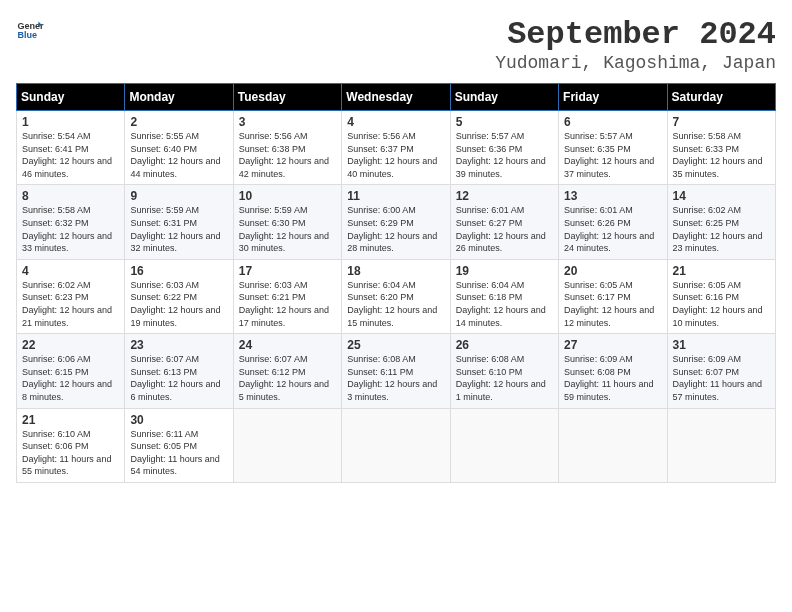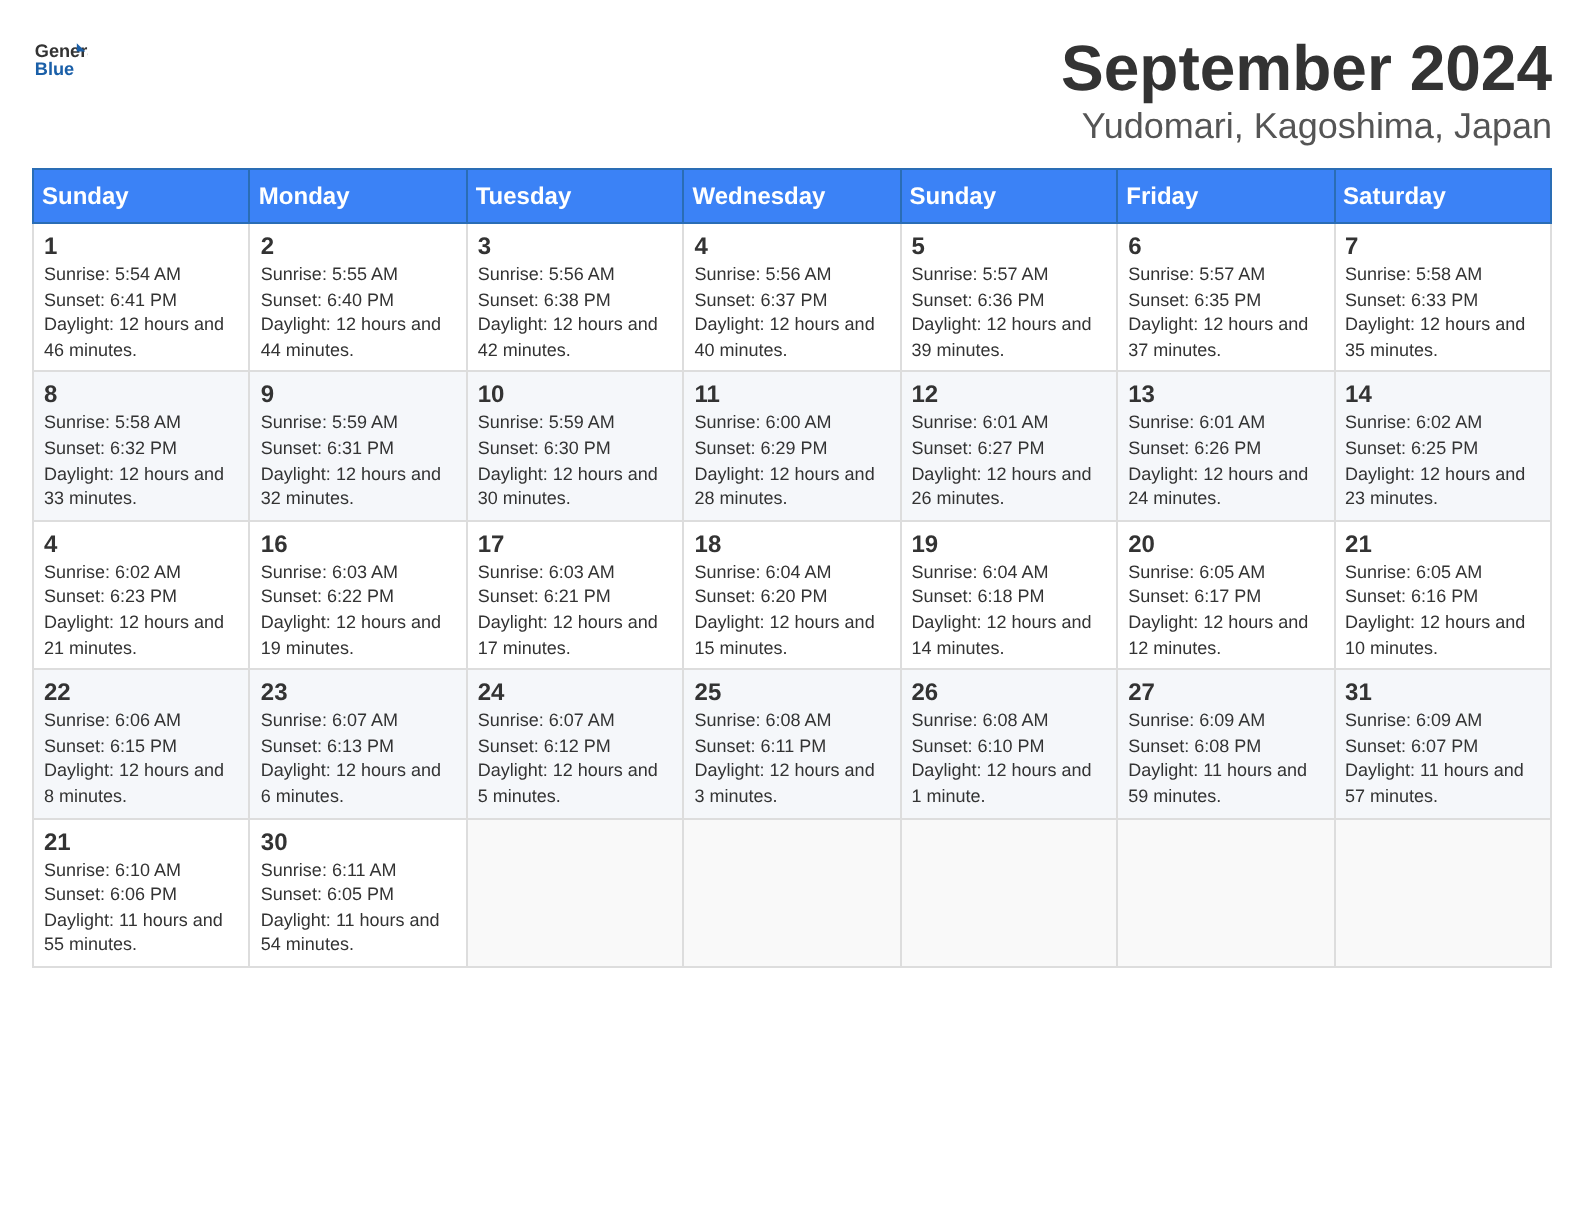--- a/index.html
+++ b/index.html
@@ -20,37 +20,38 @@
       display: flex;
       align-items: center;
       gap: 4px;
     }
     .logo-icon {
       width: 28px;
       height: 28px;
     }
     .title-area {
       text-align: right;
+      font-family: Liberation Mono, monospace;
     }
     .main-title {
       font-size: 32px;
       font-weight: bold;
       color: #333;
     }
     .subtitle {
       font-size: 18px;
       color: #555;
     }
     .calendar {
       width: 100%;
       border-collapse: collapse;
       border: 1px solid #ccc;
     }
     .calendar th {
-      background: #3b82f6;
+      background: #000000;
       color: #fff;
       font-size: 12px;
       font-weight: bold;
       padding: 6px 4px;
       text-align: left;
       border: 1px solid #2a6db5;
     }
     .calendar td {
       vertical-align: top;
       padding: 4px 5px;

